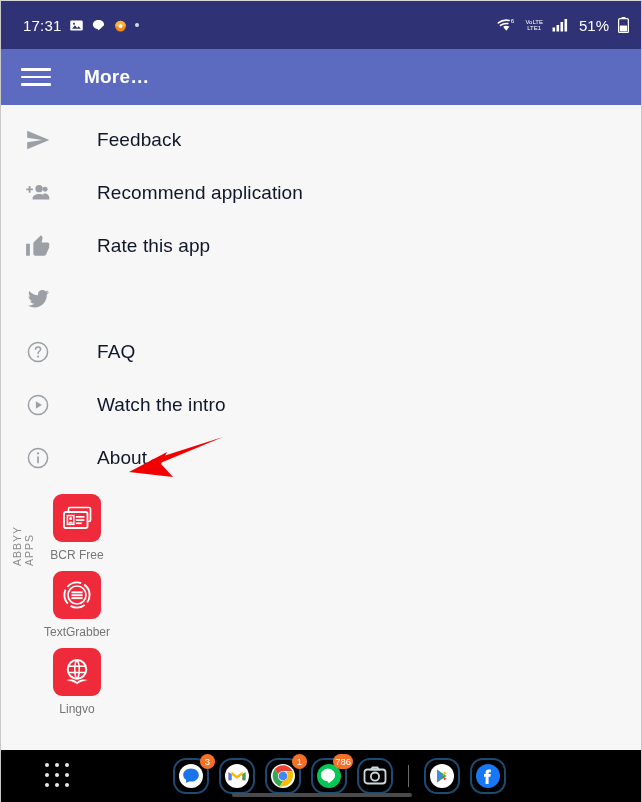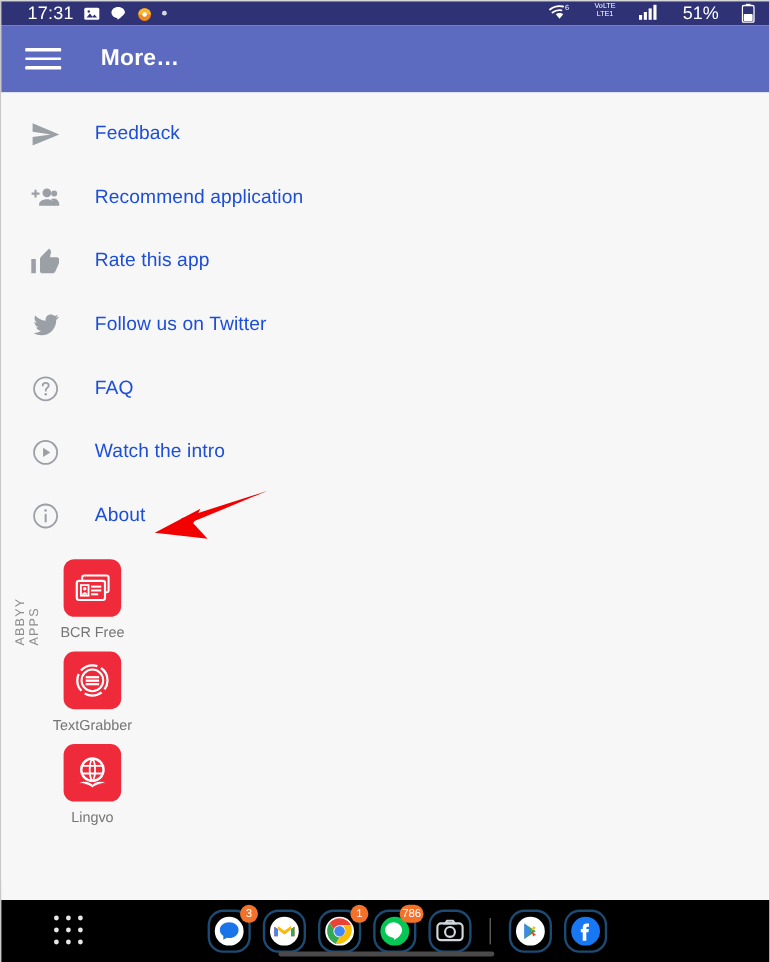--- a/index.html
+++ b/index.html
@@ -20,43 +20,43 @@
     background: #f7f7f7;
     box-sizing: border-box;
     border-left: 1px solid #c8c8c8;
     border-right: 1px solid #c8c8c8;
     border-top: 1px solid #d5d5d5;
     overflow: hidden;
   }
 
   
   .statusbar {
-    height: 20px;
+    height: 48px;
     background: #2f3275;
     display: flex;
     align-items: center;
     justify-content: space-between;
     padding: 0 12px 0 22px;
     box-sizing: border-box;
     color: #ffffff;
   }
   .status-left {
     display: flex;
     align-items: center;
     gap: 7px;
   }
   .status-time {
     font-size: 15px;
     letter-spacing: .2px;
     color: #fff;
   }
   .status-right {
     display: flex;
-    align-items: flex-start;
-    gap: 19px;
+    align-items: center;
+    gap: 9px;
   }
   .battery-text {
     font-size: 15px;
     color: #fff;
     margin-left: 2px;
   }
   .tiny-label {
     font-size: 6px;
     line-height: 6px;
     color: #fff;
@@ -135,23 +135,23 @@
   .menu-icon {
     width: 34px;
     height: 34px;
     display: flex;
     align-items: center;
     justify-content: center;
     flex: 0 0 34px;
   }
   .menu-icon svg { display: block; }
   .menu-label {
-    margin-left: 24px;
-    font-size: 16px;
-    color: #1d4ed8;
+    margin-left: 42px;
+    font-size: 19px;
+    color: #0f172a;
     letter-spacing: .1px;
   }
 
   
   .apps-strip {
     display: flex;
     align-items: flex-start;
     padding-left: 10px;
     margin-top: 10px;
   }
@@ -394,21 +394,20 @@
         </span>
         <span class="menu-label">Rate this app</span>
       </div>
 
       <div class="menu-row">
         <span class="menu-icon">
           <svg width="24" height="24" viewBox="0 0 24 24">
               <path d="M23 4.9c-.8.4-1.7.6-2.6.8.9-.6 1.6-1.4 2-2.5-.9.5-1.8.9-2.9 1.1C18.6 3.4 17.5 3 16.3 3c-2.4 0-4.3 1.9-4.3 4.3 0 .3 0 .7.1 1C8.5 8.1 5.4 6.5 3.4 4c-.4.7-.6 1.4-.6 2.2 0 1.5.8 2.8 1.9 3.6-.7 0-1.4-.2-2-.5v.1c0 2.1 1.5 3.8 3.4 4.2-.4.1-.7.2-1.1.2-.3 0-.6 0-.8-.1.6 1.7 2.1 3 4 3-1.5 1.1-3.3 1.8-5.3 1.8H2c1.9 1.2 4.2 1.9 6.6 1.9 7.9 0 12.2-6.6 12.2-12.2v-.6c.9-.6 1.6-1.4 2.2-2.3z" fill="#9aa0a6"></path>
             </svg>
         </span>
-        <span class="menu-label">Follow us on Twitter</span>
       </div>
 
 
       <div class="menu-row">
         <span class="menu-icon">
           <svg width="24" height="24" viewBox="0 0 24 24">
             <circle cx="12" cy="12" r="9.6" fill="none" stroke="#9aa0a6" stroke-width="1.5"></circle>
             <path d="M9.6 9.3c0-1.3 1.1-2.3 2.5-2.3 1.4 0 2.5 1 2.5 2.3 0 1.9-2.3 1.9-2.4 3.6v.7" fill="none" stroke="#9aa0a6" stroke-width="1.5" stroke-linecap="round"></path>
             <circle cx="12.1" cy="16.6" r="1.05" fill="#9aa0a6"></circle>
           </svg>

